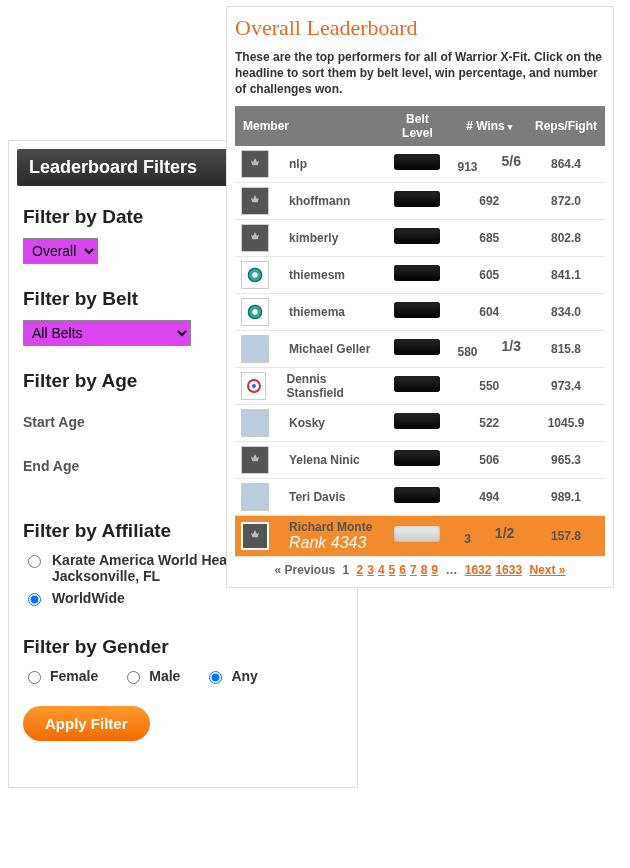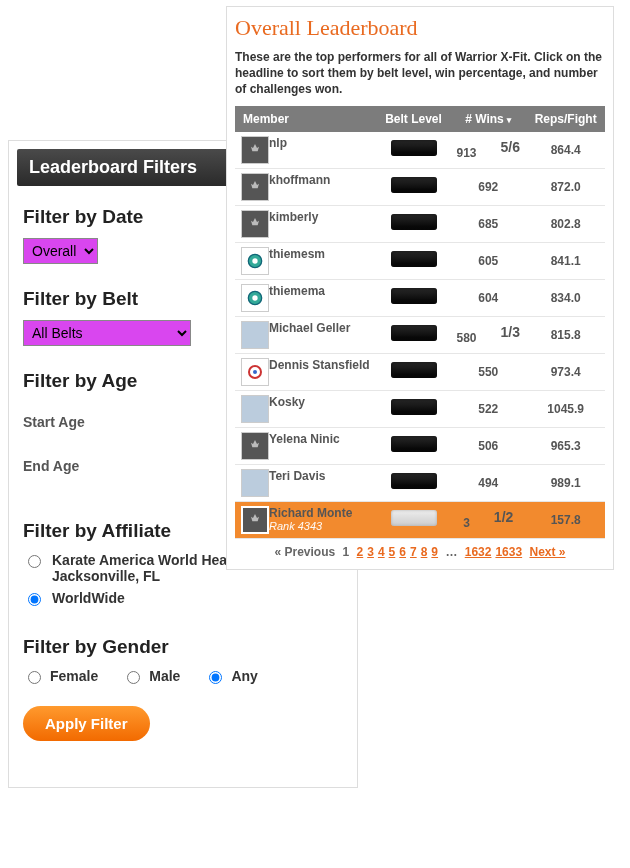--- a/index.html
+++ b/index.html
@@ -94,35 +94,35 @@
     vertical-align:middle;
     font-weight:bold;
     color:#555;
   }
   .avatar {
     width:28px; height:28px; border:1px solid #ccc;
     display:inline-flex; align-items:center; justify-content:center;
     background:#555;
   }
   .avatar svg { width:16px; height:16px; }
-  .member-cell { display:flex; gap:0; }
+  .member-cell { display:flex; align-items:center; gap:20px; }
   .belt-chip {
     width:46px; height:16px; border-radius:3px;
     background:linear-gradient(#2a2a2a,#000);
     box-shadow: inset 0 0 4px #111;
     display:inline-block;
   }
   .belt-chip.light {
     background:linear-gradient(#eee,#ccc);
     box-shadow: inset 0 0 3px #aaa;
   }
   .sup { font-size:14px; vertical-align:super;margin-left:24px; }
   .me-row td { background:#f28a2e; color:#fff; }
   .me-row .avatar { border:2px solid #fff; }
-  .me-row .rank { font-style:italic; font-size:11px; display:block; color:#fff; opacity:.95; font-weight:normal;}
+  .me-row .rank { font-style:italic; font-size:16px; display:block; color:#fff; opacity:.95; font-weight:normal;}
   .pager { text-align:center; margin-top:6px; font-size:12px; font-weight:bold; }
   .pager a { color:#e96a20; text-decoration:underline; margin:0 2px; }
   .pager span.dis { color:#666; margin:0 2px; }
   .sort-arrow { font-size:9px; margin-left:3px; }
 </style>
 </head>
 <body>
 
 <div class="filters-panel">
   <div class="filters-header">Leaderboard Filters</div>

